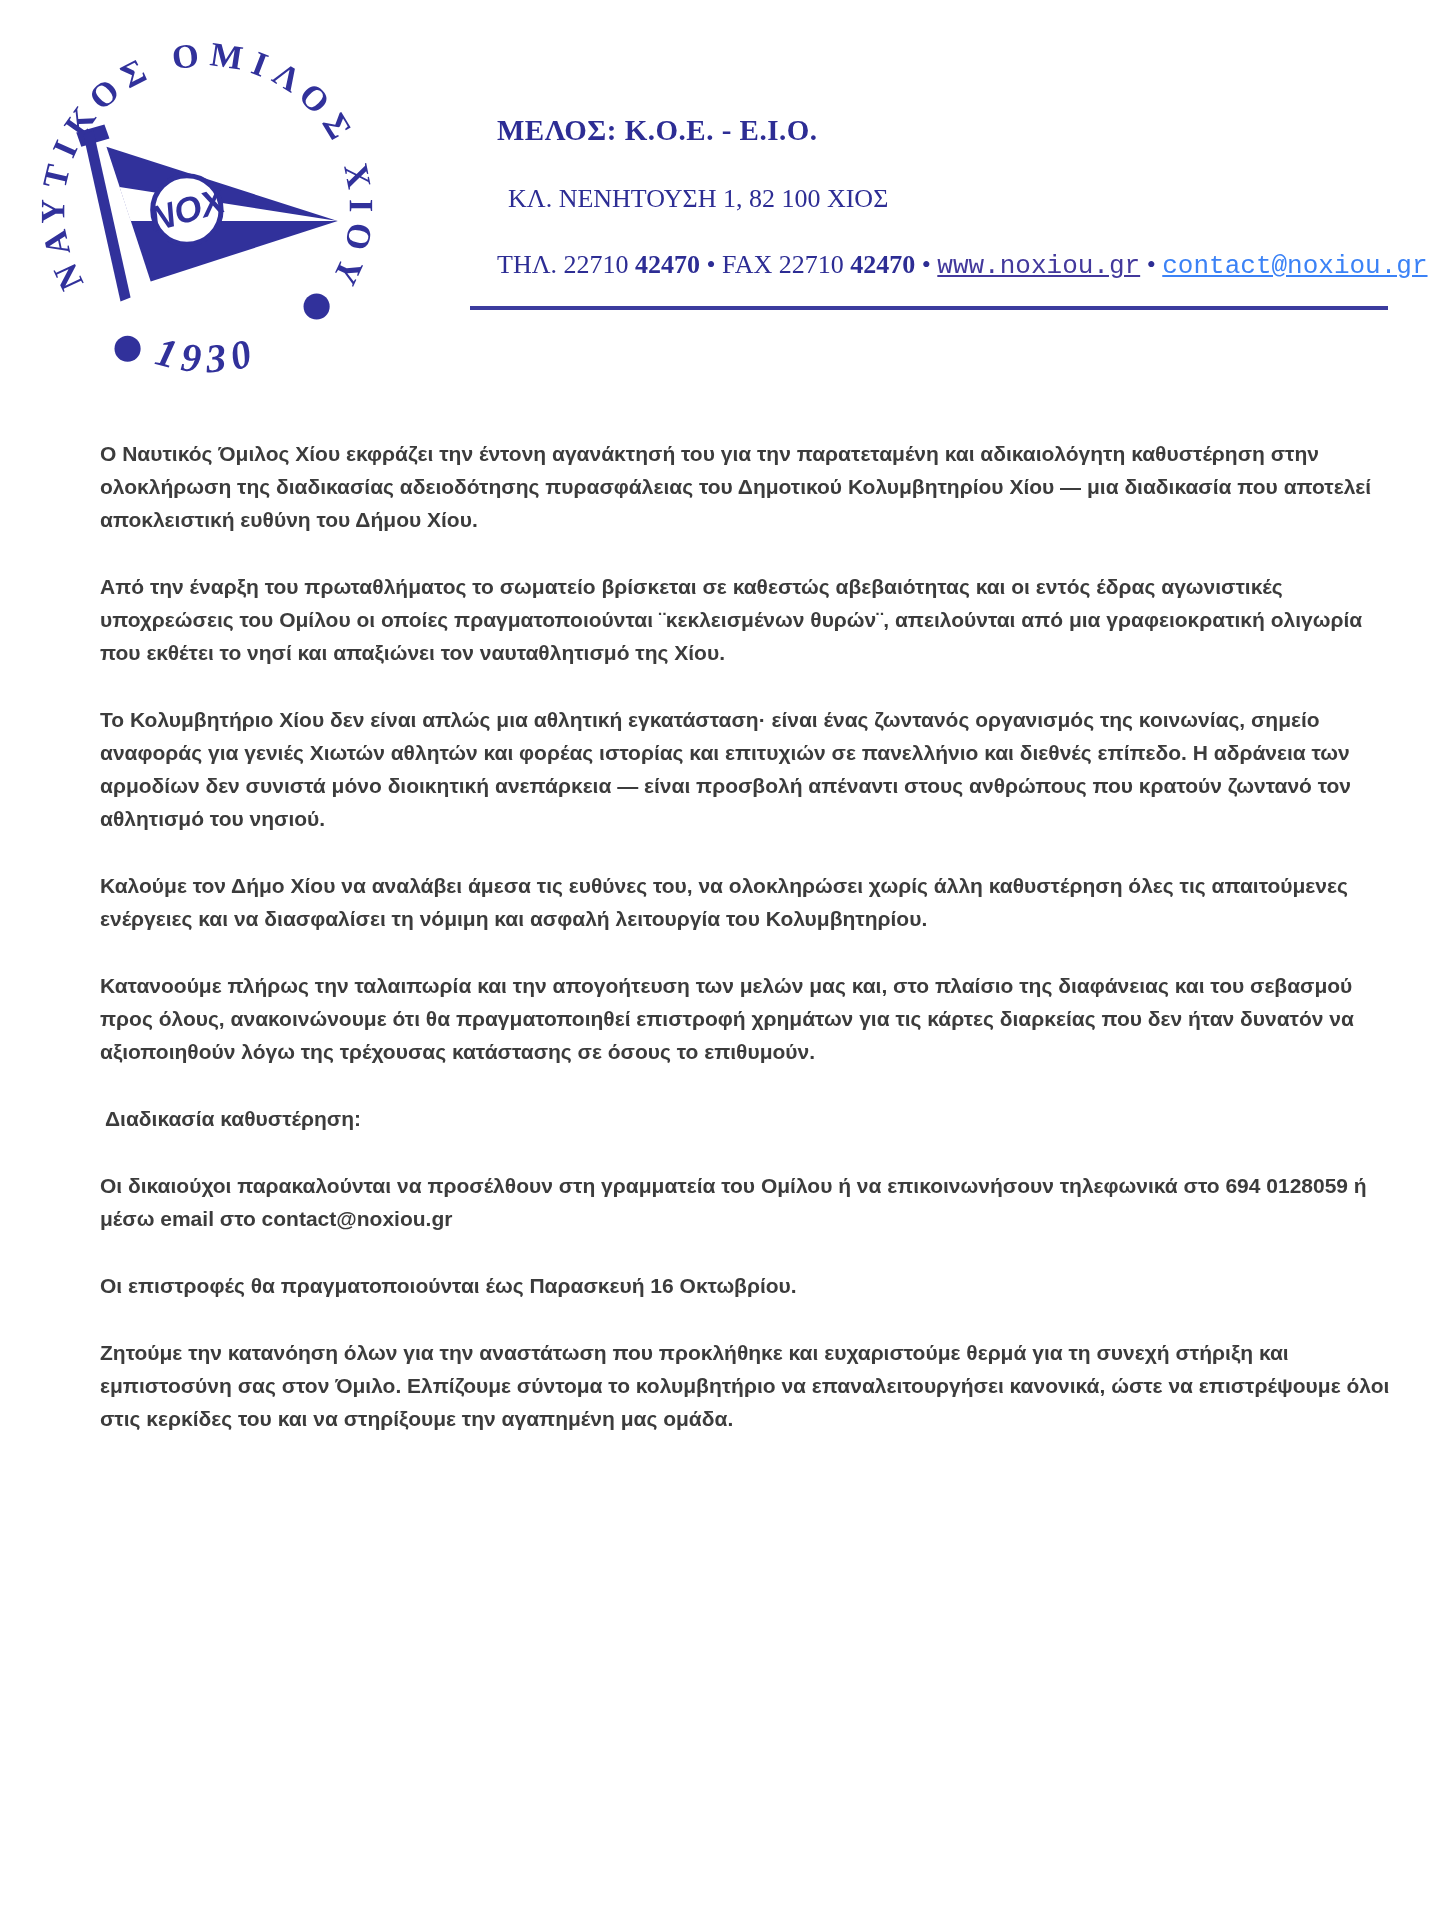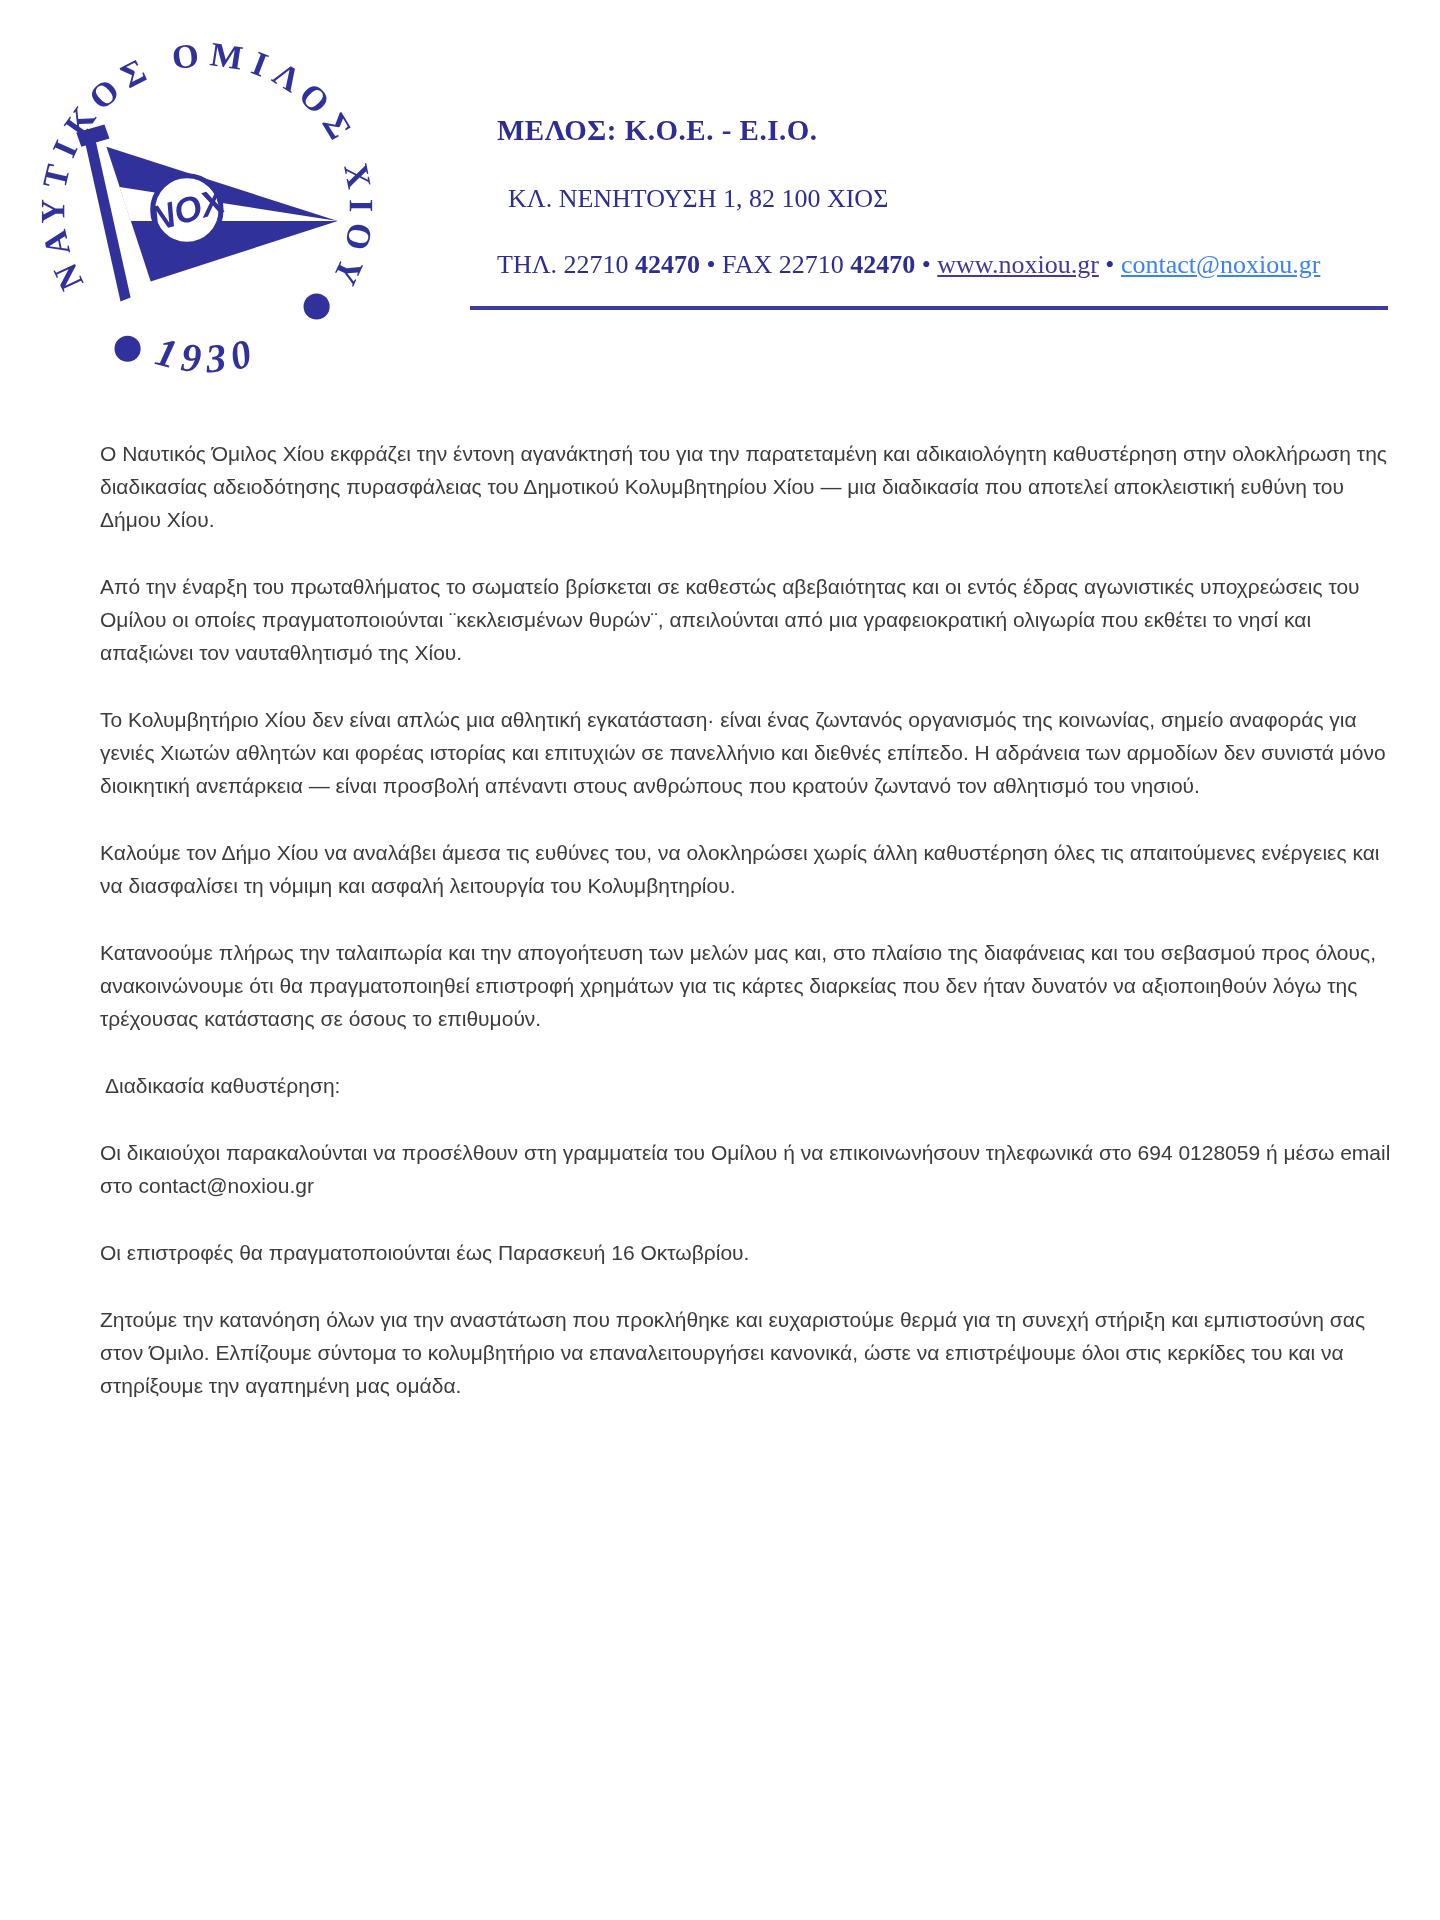--- a/index.html
+++ b/index.html
@@ -21,35 +21,35 @@
   .header-line {
     position:absolute;
     color:#2d2d94;
     font-family:"Liberation Serif", serif;
     white-space:nowrap;
   }
   .member-line  { left:497px; top:114px; font-size:29px; font-weight:700; letter-spacing:0.5px; }
   .address-line { left:508px; top:184px; font-size:26px; }
   .contact-line { left:497px; top:250px; font-size:26px; }
   .contact-line .num { font-weight:700; }
-  .contact-line a { text-decoration:underline; cursor:pointer; }
+  .contact-line a { text-decoration:underline; cursor:pointer;font-family:Liberation Mono, monospace; }
   .contact-line a.site { color:#43399c; }
   .contact-line a.mail { color:#3b82f6; }
 
   .divider {
     position:absolute; left:470px; top:306px;
     width:918px; height:4px;
     background:#3c3c9e;
   }
 
   
   .content {
     position:absolute; left:100px; top:437px; width:1297px;
     color:#3c3c3c;
-    font-size:21px; line-height:33px;
+    font-size:21px; line-height:33px;font-weight:bold;
   }
   .content p { margin:0 0 34px 0; }
   .content p.lead-space { padding-left:5px; }
 </style>
 </head>
 <body>
 
 <svg class="logo-svg" viewBox="0 0 360 360" xmlns="http://www.w3.org/2000/svg">
   <defs>
     <path id="arcTop" d="M 68.1 267.4 A 142 142 0 1 1 291.9 267.4" fill="none"></path>

